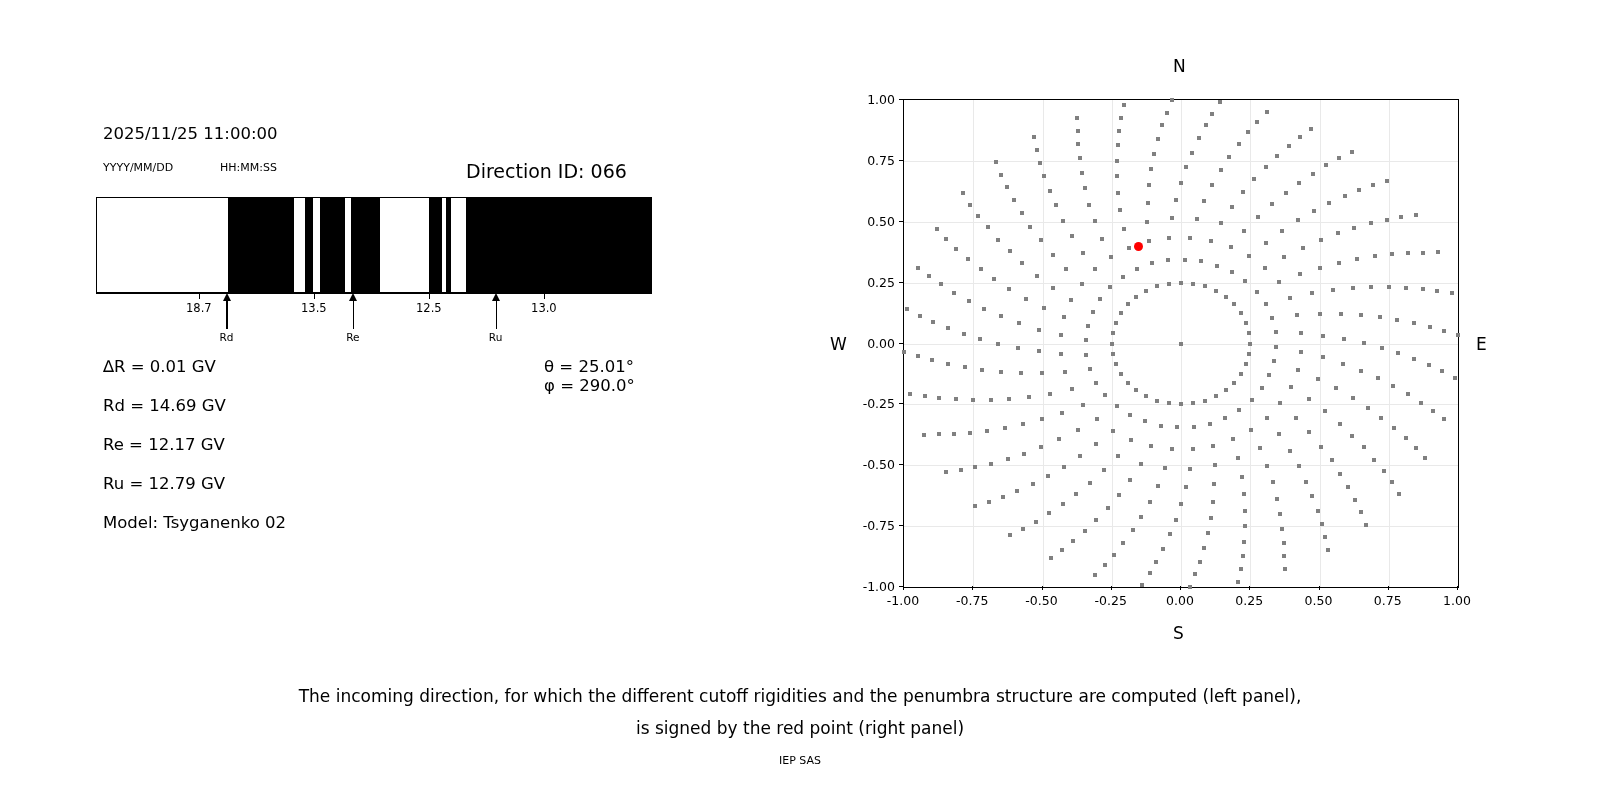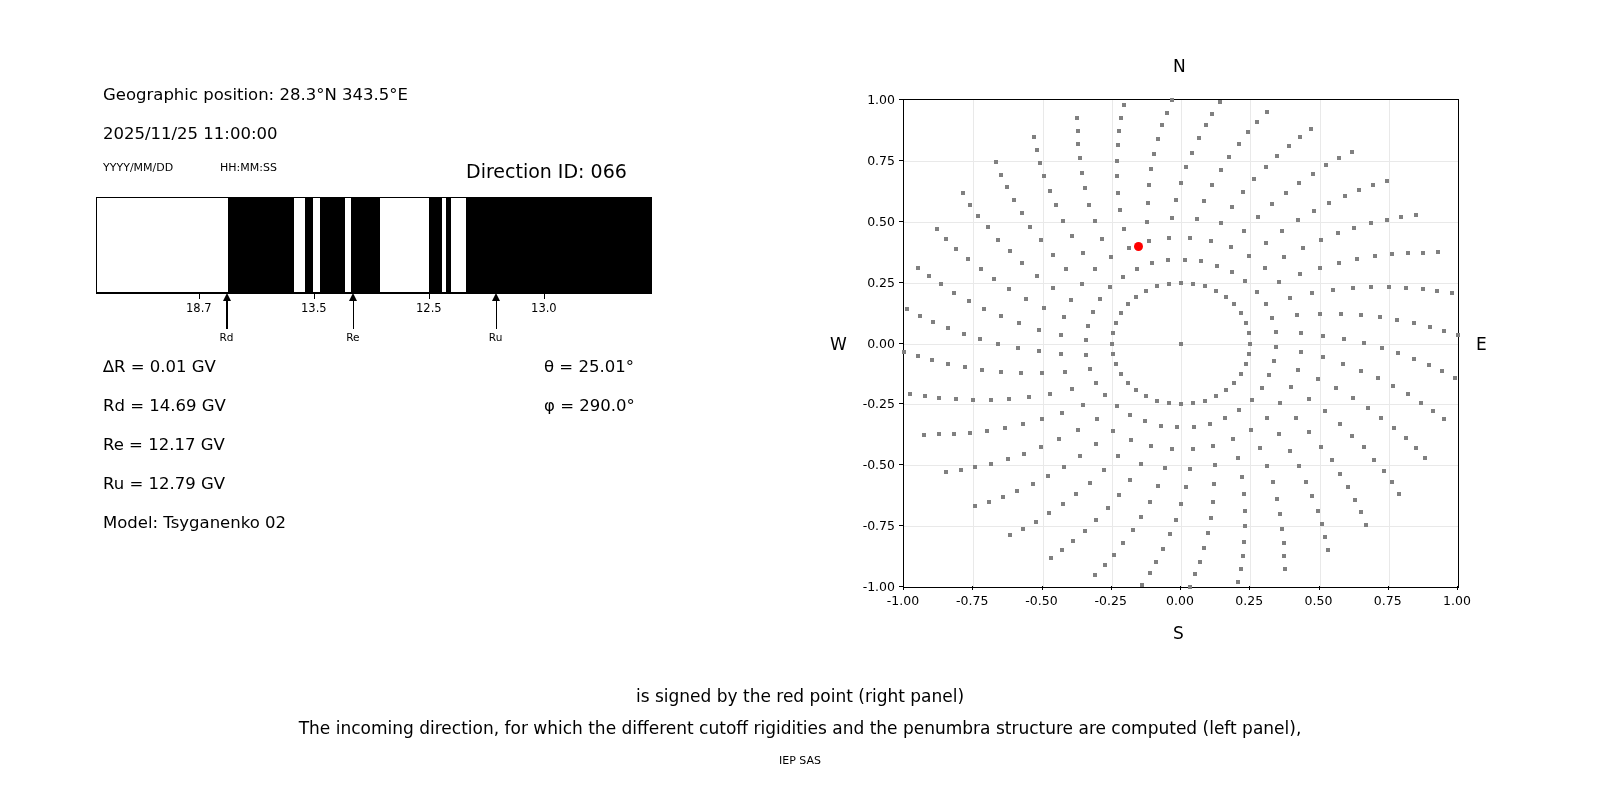--- a/index.html
+++ b/index.html
@@ -70,21 +70,20 @@
   
   #caption{left:0;top:680px;width:1600px;text-align:center;}
   .caption-line{font-size:17px;line-height:32px;color:#000;}
   #footer-credit{left:0;top:754px;width:1600px;text-align:center;font-size:11px;color:#000;}
 </style>
 </head>
 <body>
 
 <div class="abs" id="left-panel">
 
-  <div class="abs meta-line" id="geo-position">Geographic position: 28.3°N 343.5°E</div>
 
   <div class="abs meta-line" id="datetime">2025/11/25 11:00:00</div>
 
   <div class="abs" id="fmt-date">YYYY/MM/DD</div>
 
   <div class="abs" id="fmt-time">HH:MM:SS</div>
 
   <div class="abs" id="direction-id">Direction ID: 066</div>
 
   <div class="abs" id="penumbra-wrap">
@@ -126,21 +125,21 @@
       </div>
     </div>
 
   <div class="abs stat stat-left" style="top:357px;">∆R = 0.01 GV</div>
   <div class="abs stat stat-left" style="top:396px;">Rd = 14.69 GV</div>
   <div class="abs stat stat-left" style="top:435px;">Re = 12.17 GV</div>
   <div class="abs stat stat-left" style="top:474px;">Ru = 12.79 GV</div>
   <div class="abs stat stat-left" style="top:513px;">Model: Tsyganenko 02</div>
 
   <div class="abs stat stat-right" style="top:357px;">θ = 25.01°</div>
-  <div class="abs stat stat-right" style="top:396px;">φ = 290.0°</div>
+  <div class="abs stat stat-right" style="top:376px;">φ = 290.0°</div>
 </div>
 
 <div class="abs" id="right-panel">
   <div class="compass" id="lab-n" style="left:383px;top:16px;">N</div>
   <div class="compass" id="lab-s" style="left:383px;top:583px;">S</div>
   <div class="compass" id="lab-w" style="left:40px;top:294px;">W</div>
   <div class="compass" id="lab-e" style="left:686px;top:294px;">E</div>
 
   <div id="plot-frame">
     <div id="red-point" style="left: 234.065px; top: 146.1px; background: rgb(255, 0, 0);"></div>
@@ -624,16 +623,16 @@
     <div class="xtick-lab" style="left: 597.75px; top: 553px;">0.75</div>
     <div class="ytick-mk" style="left: 109px; top: 119.875px;"></div>
     <div class="ytick-lab" style="left: 51px; width: 54px; top: 119.875px;">0.75</div>
     <div class="xtick-mk" style="left: 667px; top: 546px;"></div>
     <div class="xtick-lab" style="left: 667px; top: 553px;">1.00</div>
     <div class="ytick-mk" style="left: 109px; top: 59px;"></div>
     <div class="ytick-lab" style="left: 51px; width: 54px; top: 59px;">1.00</div>
   </div>
 
 <div class="abs" id="caption">
+  <div class="caption-line">The incoming direction, for which the different cutoff rigidities and the penumbra structure are computed (left panel),</div>
   <div class="caption-line">is signed by the red point (right panel)</div>
-  <div class="caption-line">The incoming direction, for which the different cutoff rigidities and the penumbra structure are computed (left panel),</div>
 </div>
 <div class="abs" id="footer-credit">IEP SAS</div>
 
 </body></html>

